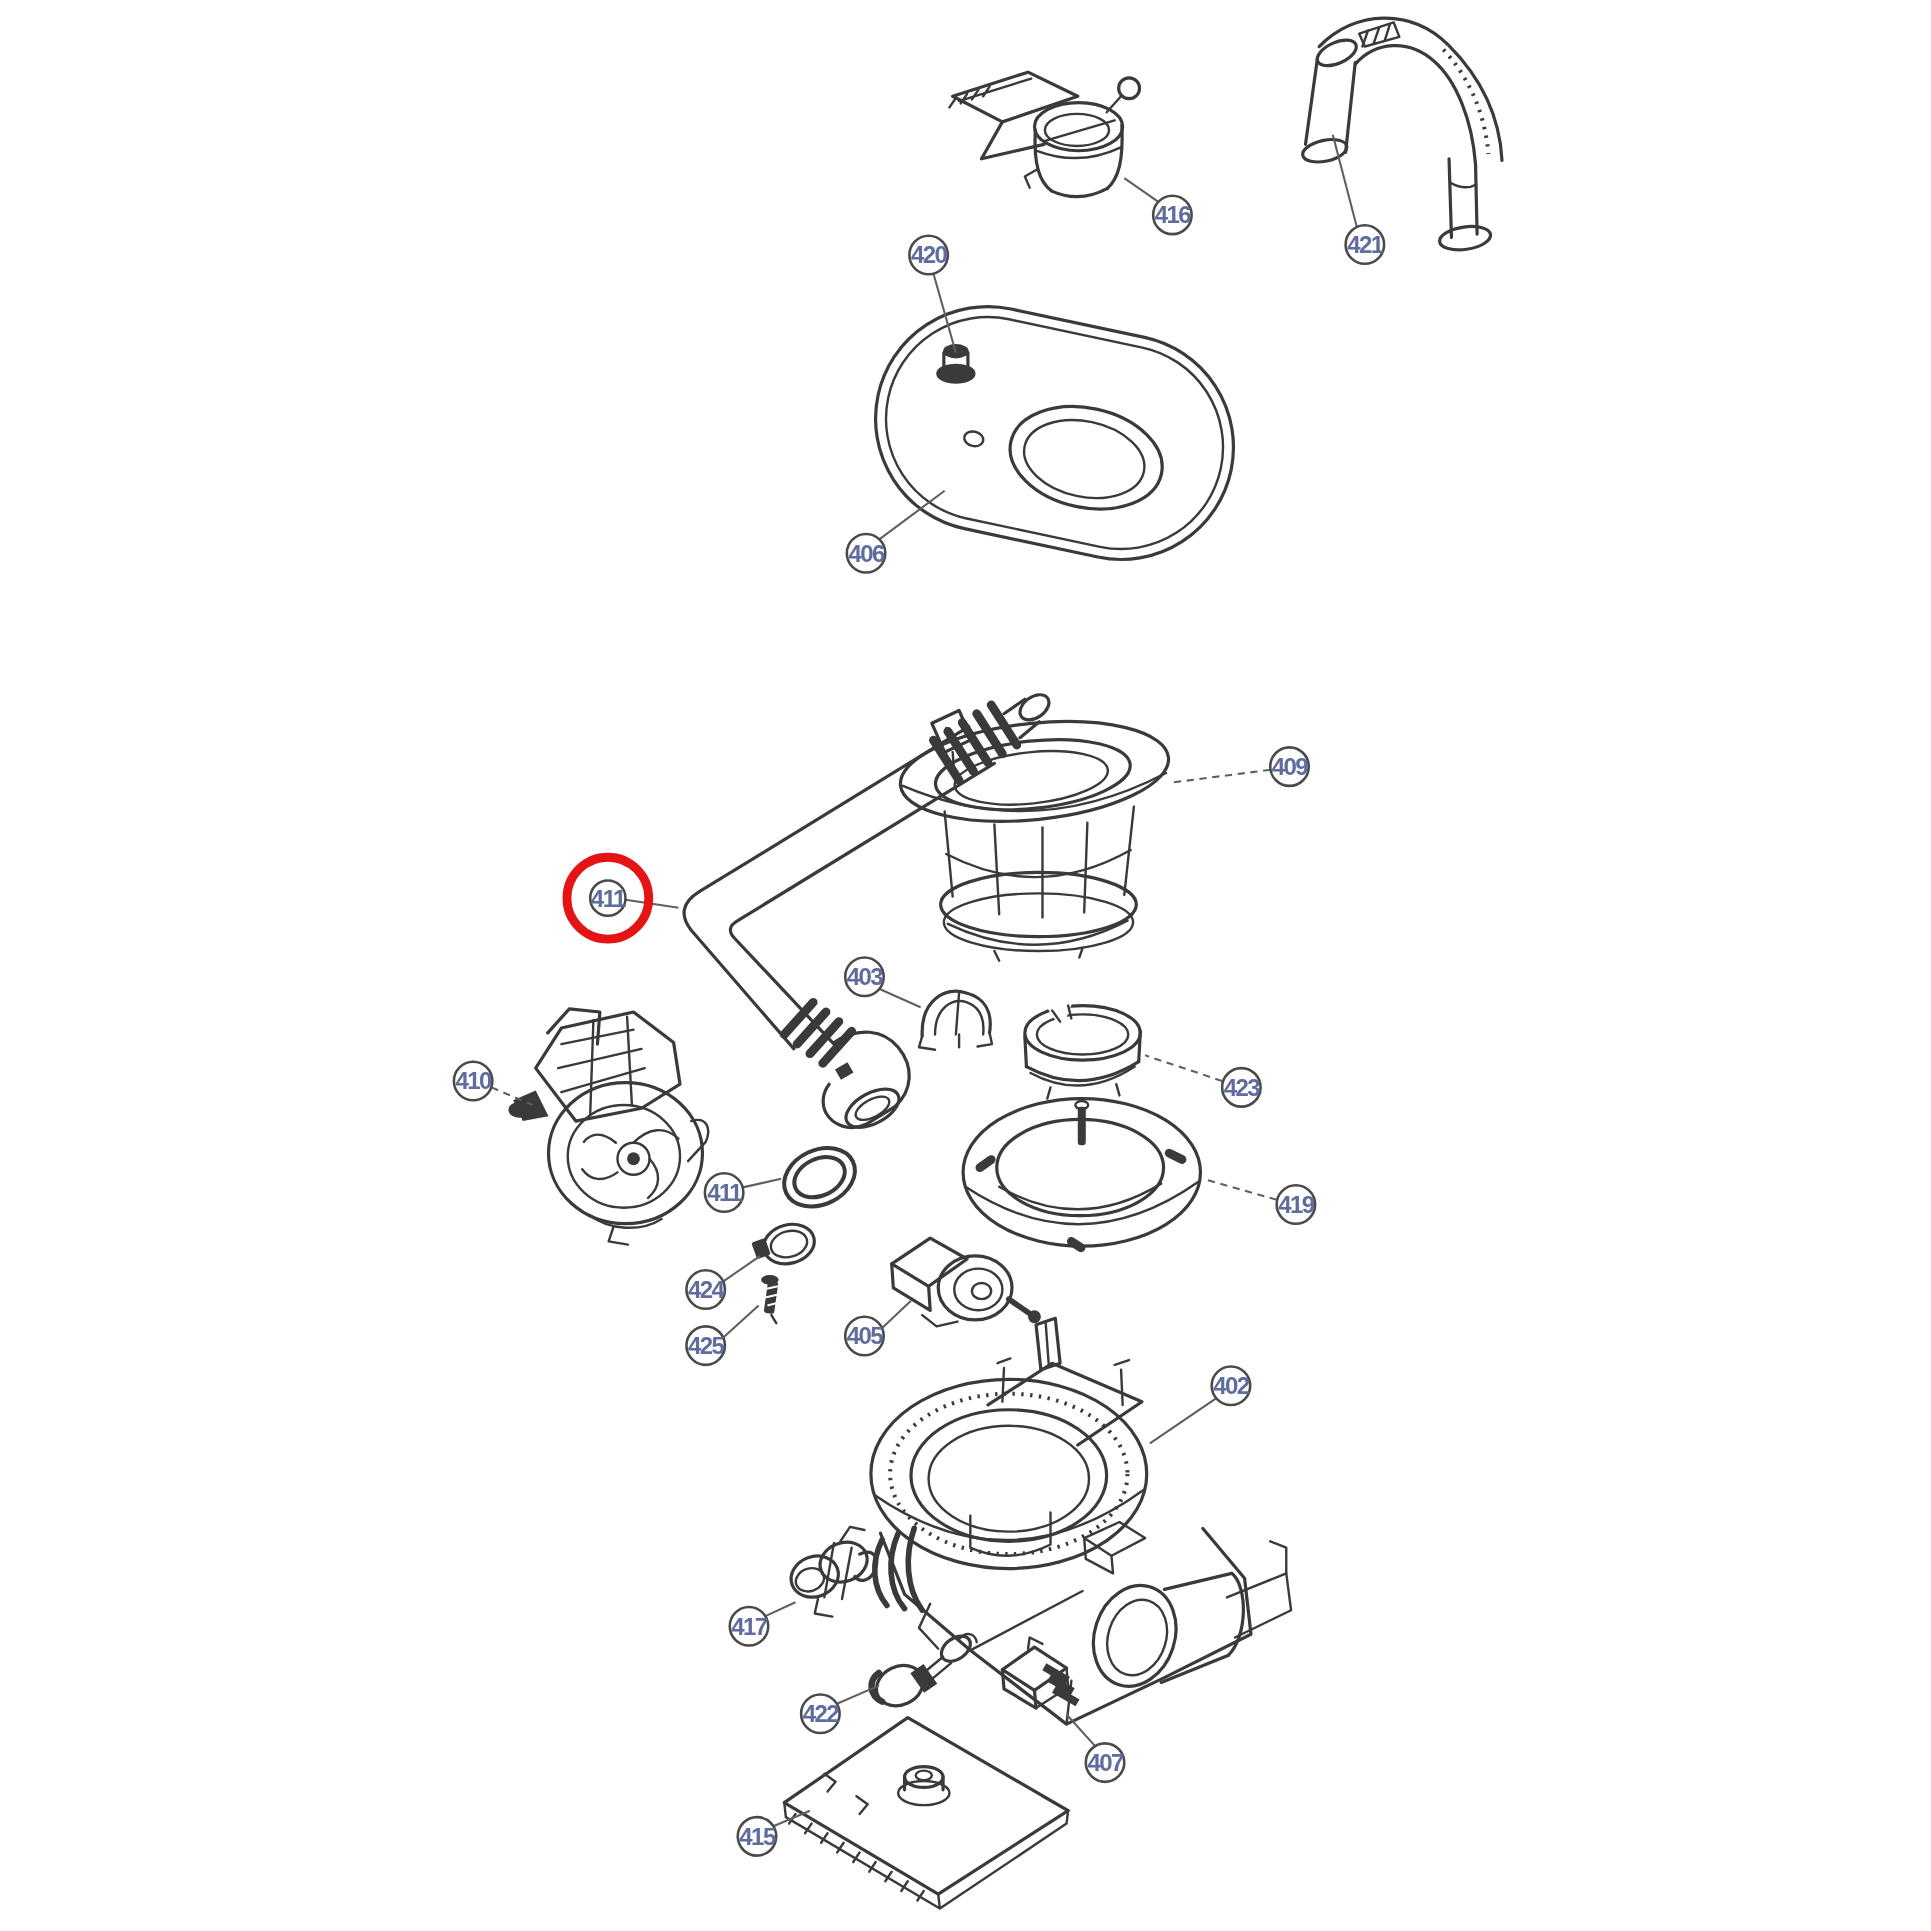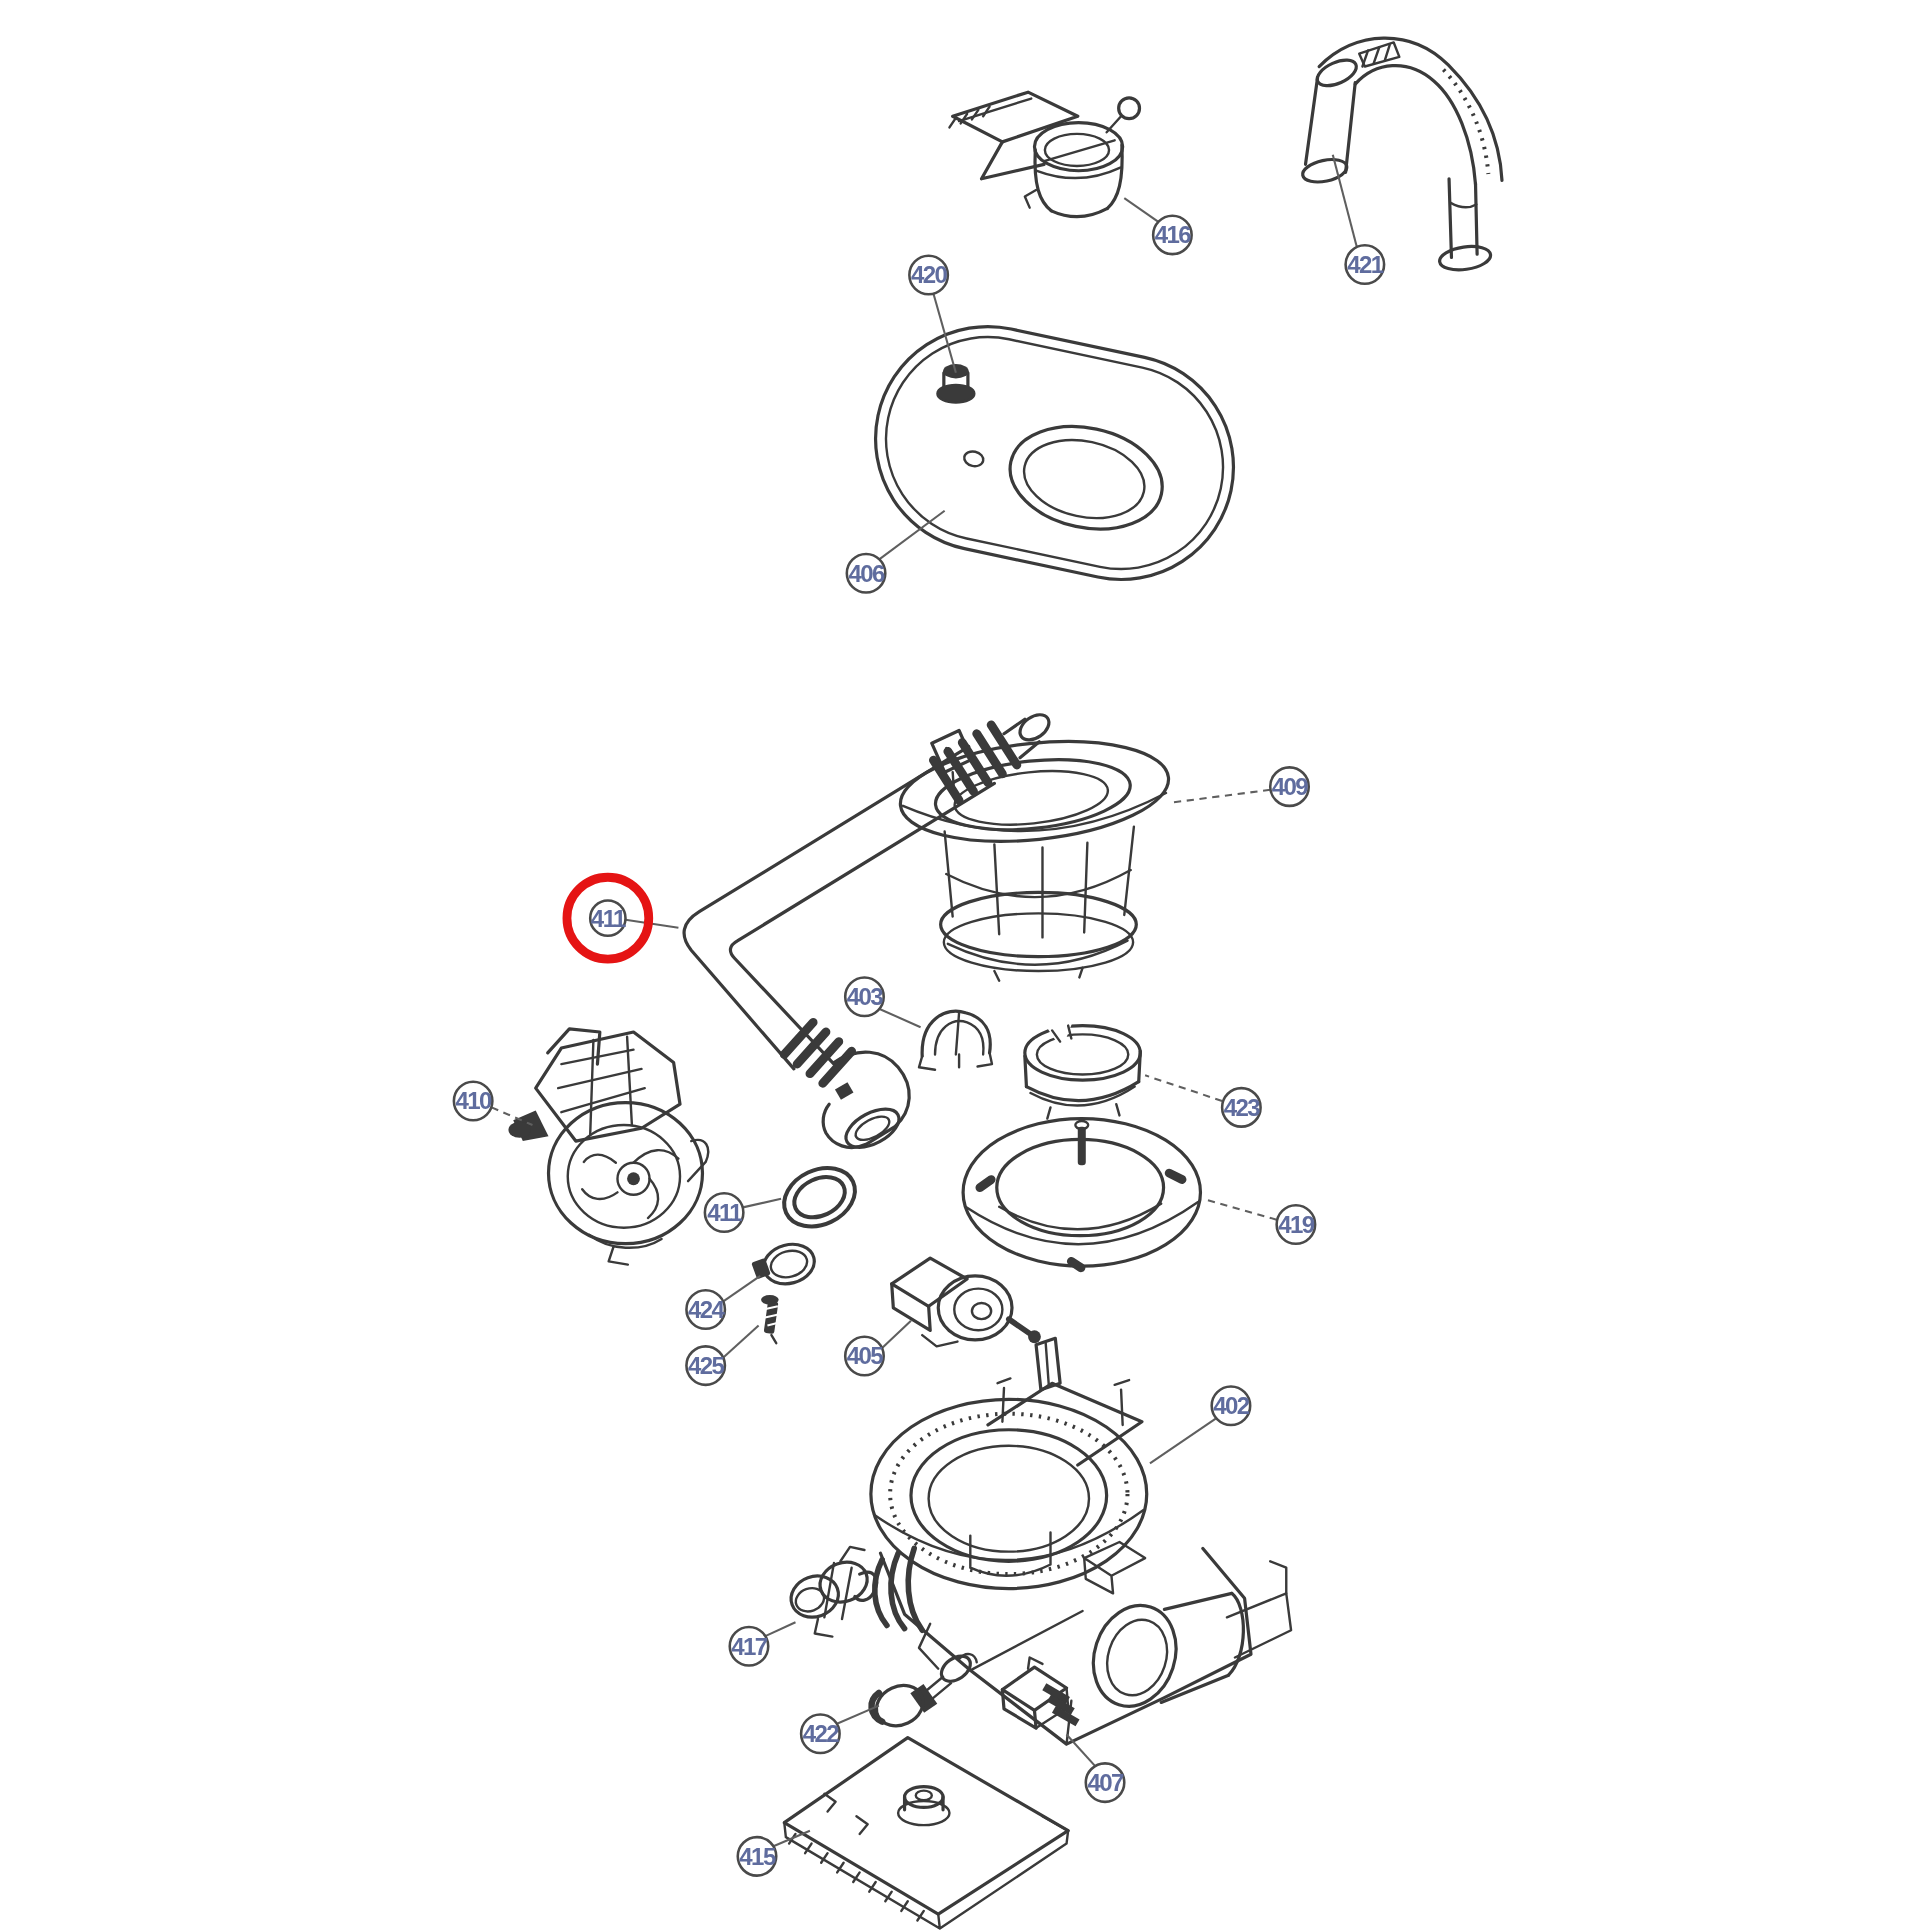--- a/index.html
+++ b/index.html
@@ -1,17 +1,17 @@
 <!DOCTYPE html>
 <html style="font-size:13px"><head>
 <meta charset="utf-8">
 <style>
   html,body{margin:0;padding:0;background:#ffffff;}
   body{width:1931px;height:1931px;font-family:"Liberation Sans",sans-serif;}
-  #canvas{width:1931px;height:1447px;position:relative;background:#ffffff;margin-top:20px;}
+  #canvas{width:1931px;height:1447px;position:relative;background:#ffffff;}
   svg{display:block;}
   .ln{fill:none;stroke:#3a3a3a;stroke-width:4;stroke-linecap:round;stroke-linejoin:round;}
   .ln2{fill:none;stroke:#3a3a3a;stroke-width:3;stroke-linecap:round;stroke-linejoin:round;}
   .heavy{fill:none;stroke:#3a3a3a;stroke-width:11;stroke-linecap:round;}
   .dark{fill:#3a3a3a;stroke:none;}
   .whitefill{fill:#ffffff;}
   .leader{stroke:#5f5f5f;stroke-width:2.6;fill:none;}
   .leader.dashed{stroke-dasharray:9 7;}
   .callout-circle{fill:#ffffff;stroke:#4a4a4a;stroke-width:3.2;}
   .callout-text{fill:#5f6c9e;font-size:30px;font-weight:600;letter-spacing:-2px;text-anchor:middle;}

